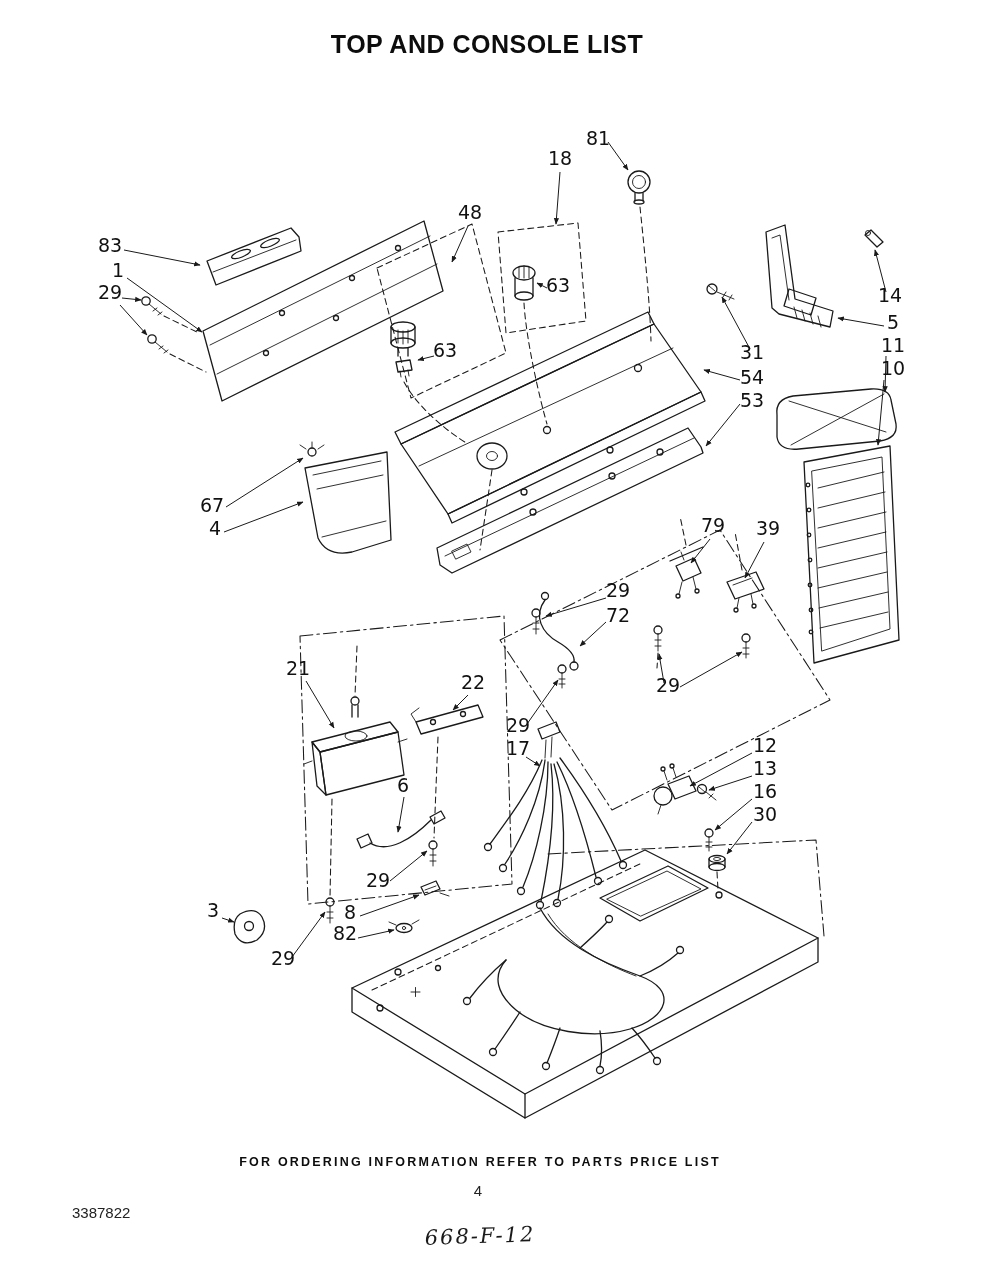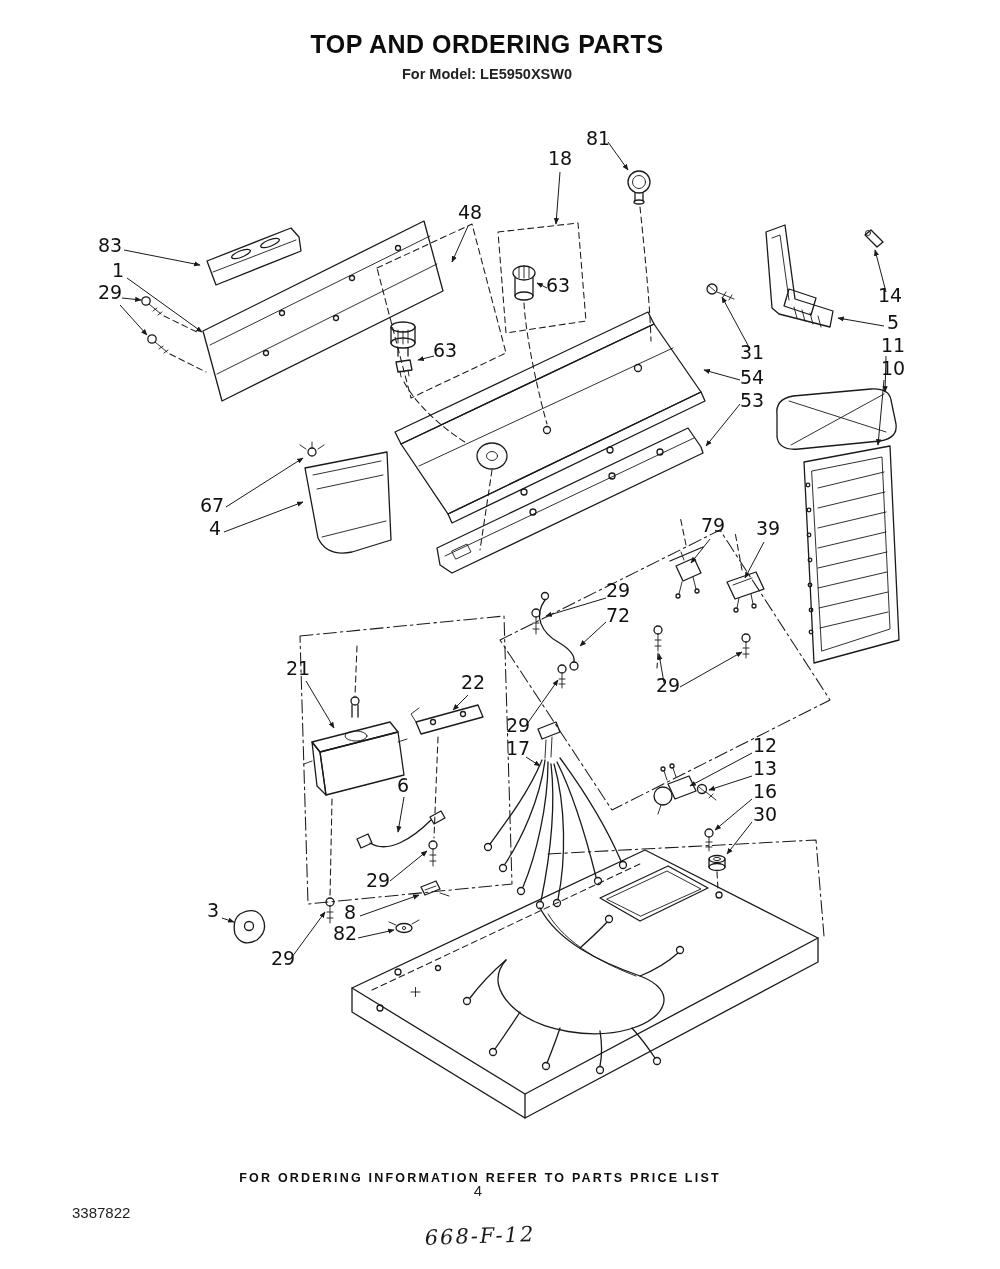--- a/index.html
+++ b/index.html
@@ -22,37 +22,36 @@
   .ink .fine{stroke-width:0.9;}
   .ink .dash{stroke-dasharray:6 4;stroke-width:1.05;}
   .ink .dashdot{stroke-dasharray:13 4 2.5 4;stroke-width:1.05;}
   .callout{
     font-family:"DejaVu Sans", sans-serif;font-size:19px;fill:#111;
     text-anchor:middle;
   }
   .leader{stroke:#1a1a1a;stroke-width:1;fill:none;}
   .footer-note{
     position:absolute;top:1155px;left:0;width:960px;text-align:center;
-    font-size:12.5px;font-weight:bold;letter-spacing:2.2px;color:#0d0d0d;margin-top:16px;
+    font-size:12.5px;font-weight:bold;letter-spacing:2.2px;color:#0d0d0d;
   }
   .doc-number{position:absolute;top:1204px;left:72px;font-size:15px;color:#222;}
   .page-number{position:absolute;top:1182px;left:0;width:956px;text-align:center;font-size:15px;color:#222;}
   .plate-code{
     position:absolute;top:1224px;left:0;width:960px;text-align:center;
     font-family:"DejaVu Serif", serif;font-style:italic;font-size:21px;
     letter-spacing:2px;color:#1a1a1a;transform:rotate(-2deg);
   }
 </style>
 </head>
 <body>
 
 <div class="sheet">
 
-  <div class="title">TOP AND ORDERING PARTS</div>
-  <div class="subtitle">For Model: LE5950XSW0</div>
+  <div class="title">TOP AND CONSOLE LIST</div>
 
   <svg id="diagram" viewBox="0 0 1000 1269">
     <defs>
       <marker id="arrow" viewBox="0 0 10 10" refX="9" refY="5" markerWidth="6.5" markerHeight="6.5" orient="auto-start-reverse">
         <path d="M0,1 L10,5 L0,9 z" fill="#1a1a1a"></path>
       </marker>
     </defs>
 
     <g class="ink">
 

